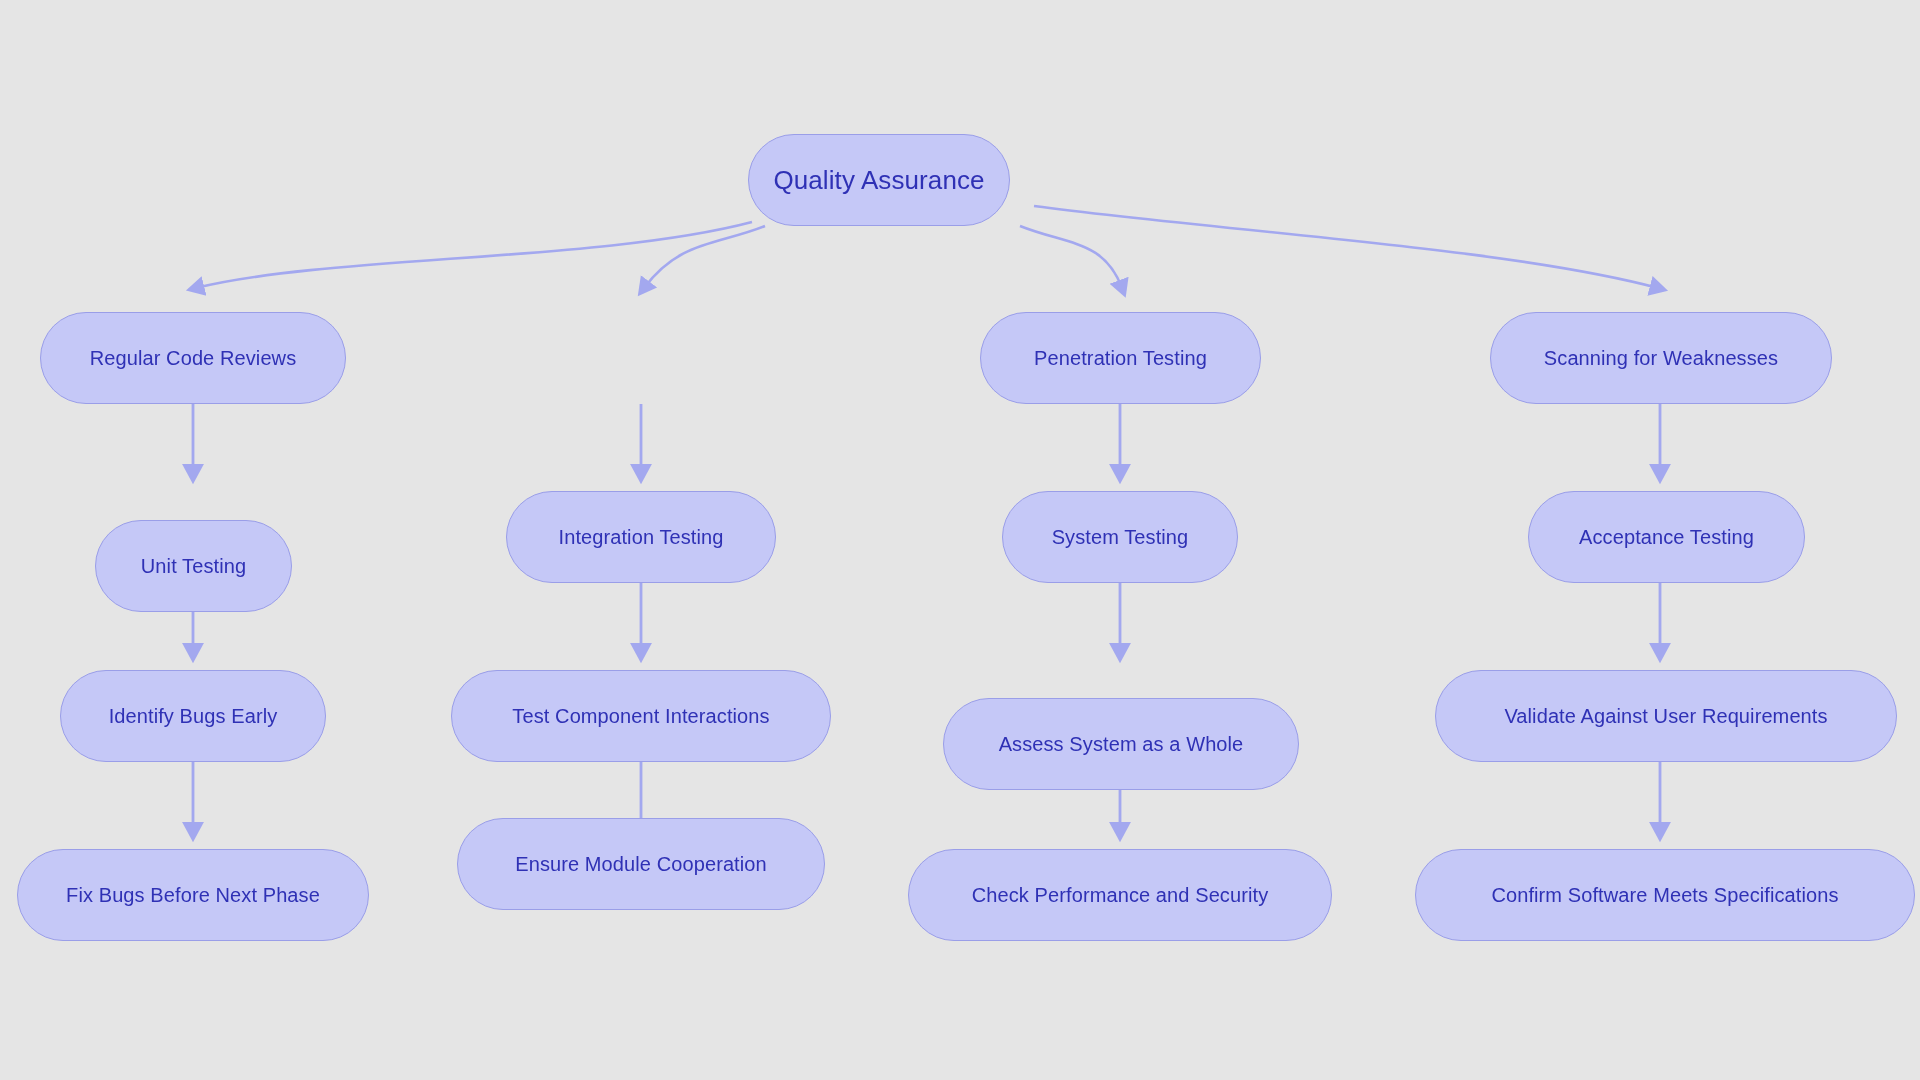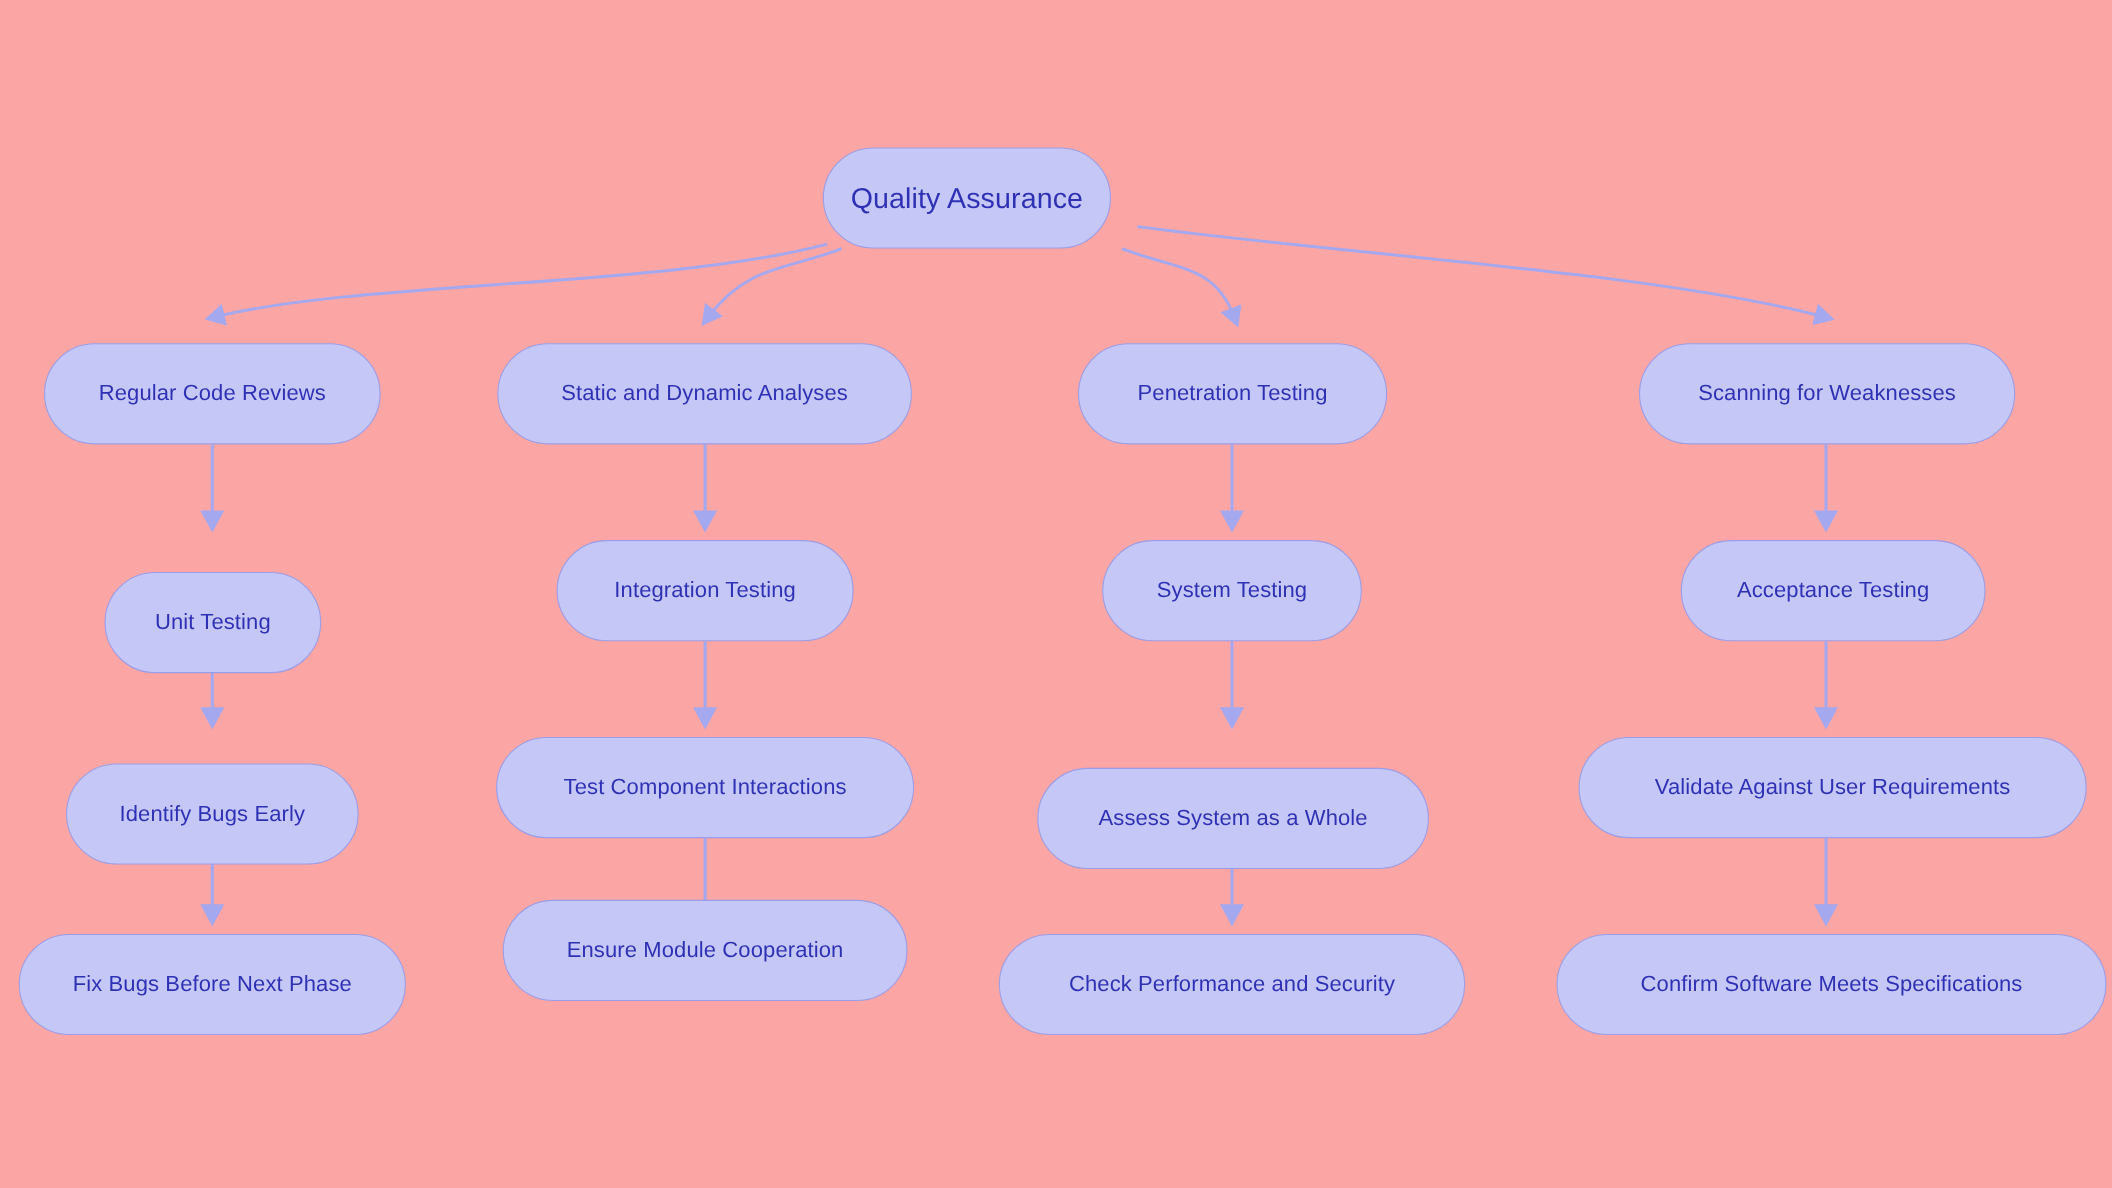--- a/index.html
+++ b/index.html
@@ -10,21 +10,21 @@
   body {
     width: 1920px;
     height: 1080px;
     overflow: hidden;
     font-family: "Liberation Sans", sans-serif;
   }
   #chart-root {
     position: relative;
     width: 1920px;
     height: 1080px;
-    background: #fca5a5;
+    background: #e5e5e5;
   }
   #edge-layer {
     position: absolute;
     left: 0;
     top: 0;
     width: 1920px;
     height: 1080px;
     pointer-events: none;
   }
   .node {
@@ -89,30 +89,27 @@
   <div class="node root" style="left:748px; top:134px; width:262px; height:92px;">
     <span class="node-label">Quality Assurance</span>
   </div>
 
   <div class="node" style="left:40px; top:312px; width:306px; height:92px;">
     <span class="node-label">Regular Code Reviews</span>
   </div>
   <div class="node" style="left:95px; top:491px; width:197px; height:92px;margin-top:29px;">
     <span class="node-label">Unit Testing</span>
   </div>
-  <div class="node" style="left:60px; top:670px; width:266px; height:92px;margin-top:24px;">
+  <div class="node" style="left:60px; top:670px; width:266px; height:92px;">
     <span class="node-label">Identify Bugs Early</span>
   </div>
   <div class="node" style="left:17px; top:849px; width:352px; height:92px;">
     <span class="node-label">Fix Bugs Before Next Phase</span>
   </div>
 
-  <div class="node" style="left:452px; top:312px; width:377px; height:92px;">
-    <span class="node-label">Static and Dynamic Analyses</span>
-  </div>
   <div class="node" style="left:506px; top:491px; width:270px; height:92px;text-align:right;">
     <span class="node-label">Integration Testing</span>
   </div>
   <div class="node" style="left:451px; top:670px; width:380px; height:92px;">
     <span class="node-label">Test Component Interactions</span>
   </div>
   <div class="node" style="left:457px; top:818px; width:368px; height:92px;justify-content:center;">
     <span class="node-label">Ensure Module Cooperation</span>
   </div>
 

